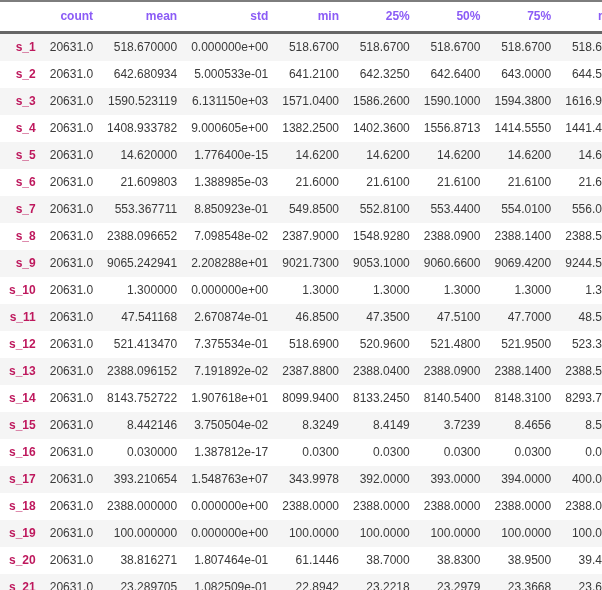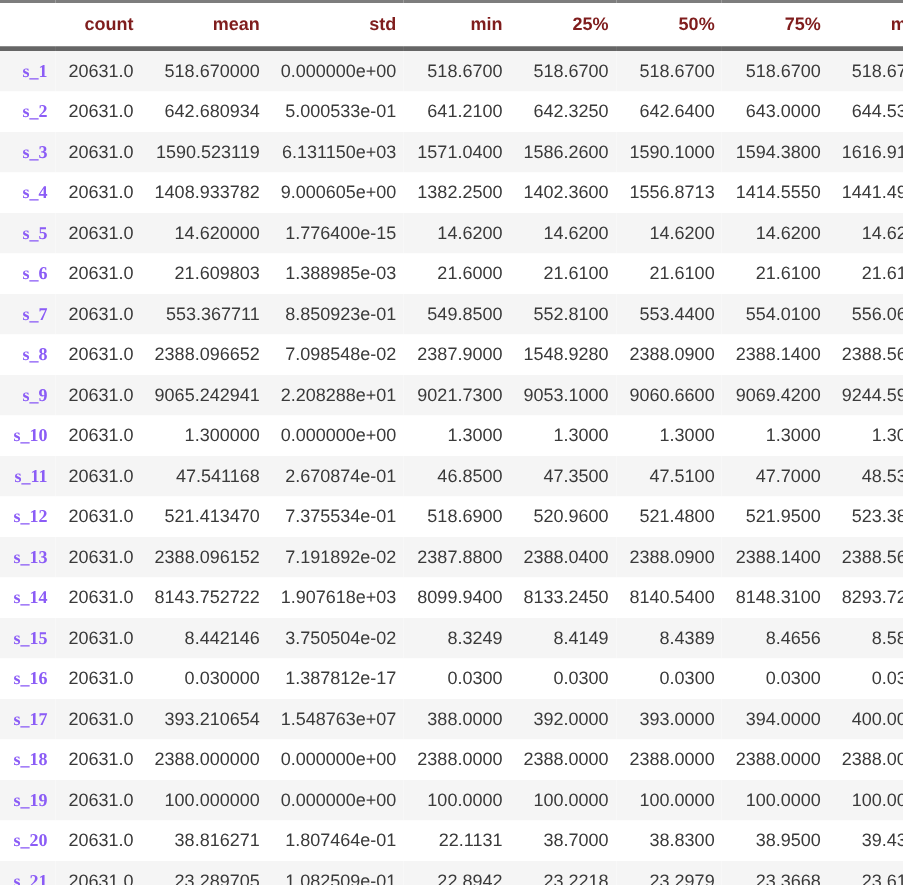--- a/index.html
+++ b/index.html
@@ -25,29 +25,28 @@
   }
   table.dataframe th,
   table.dataframe td {
     text-align: right;
     vertical-align: middle;
     white-space: nowrap;
     padding: 6px 5px 6px 9px;
   }
   table.dataframe thead th {
     font-weight: bold;
-    color: #7f1d1d;
+    color: #8b5cf6;
     border-bottom: 3px solid #666666;
     padding-top: 7px;
     padding-bottom: 7px;
   }
   table.dataframe tbody th {
     font-weight: bold;
-    color: #8b5cf6;
-    font-family: Liberation Serif, serif;
+    color: #be185d;
   }
   table.dataframe tbody tr.stripe {
     background: #f5f5f5;
   }
   table.dataframe tbody tr {
     background: #ffffff;
   }
   table.dataframe td {
     color: #3a3a3a;
   }
@@ -210,55 +209,55 @@
         <td>2387.8800</td>
         <td>2388.0400</td>
         <td>2388.0900</td>
         <td>2388.1400</td>
         <td>2388.5600</td>
       </tr>
       <tr>
         <th>s_14</th>
         <td>20631.0</td>
         <td>8143.752722</td>
-        <td>1.907618e+03</td>
+        <td>1.907618e+01</td>
         <td>8099.9400</td>
         <td>8133.2450</td>
         <td>8140.5400</td>
         <td>8148.3100</td>
         <td>8293.7200</td>
       </tr>
       <tr class="stripe">
         <th>s_15</th>
         <td>20631.0</td>
         <td>8.442146</td>
         <td>3.750504e-02</td>
         <td>8.3249</td>
         <td>8.4149</td>
-        <td>8.4389</td>
+        <td>3.7239</td>
         <td>8.4656</td>
         <td>8.5848</td>
       </tr>
       <tr>
         <th>s_16</th>
         <td>20631.0</td>
         <td>0.030000</td>
         <td>1.387812e-17</td>
         <td>0.0300</td>
         <td>0.0300</td>
         <td>0.0300</td>
         <td>0.0300</td>
         <td>0.0300</td>
       </tr>
       <tr class="stripe">
         <th>s_17</th>
         <td>20631.0</td>
         <td>393.210654</td>
         <td>1.548763e+07</td>
-        <td>388.0000</td>
+        <td>343.9978</td>
         <td>392.0000</td>
         <td>393.0000</td>
         <td>394.0000</td>
         <td>400.0000</td>
       </tr>
       <tr>
         <th>s_18</th>
         <td>20631.0</td>
         <td>2388.000000</td>
         <td>0.000000e+00</td>
@@ -277,21 +276,21 @@
         <td>100.0000</td>
         <td>100.0000</td>
         <td>100.0000</td>
         <td>100.0000</td>
       </tr>
       <tr>
         <th>s_20</th>
         <td>20631.0</td>
         <td>38.816271</td>
         <td>1.807464e-01</td>
-        <td>22.1131</td>
+        <td>61.1446</td>
         <td>38.7000</td>
         <td>38.8300</td>
         <td>38.9500</td>
         <td>39.4300</td>
       </tr>
       <tr class="stripe">
         <th>s_21</th>
         <td>20631.0</td>
         <td>23.289705</td>
         <td>1.082509e-01</td>

